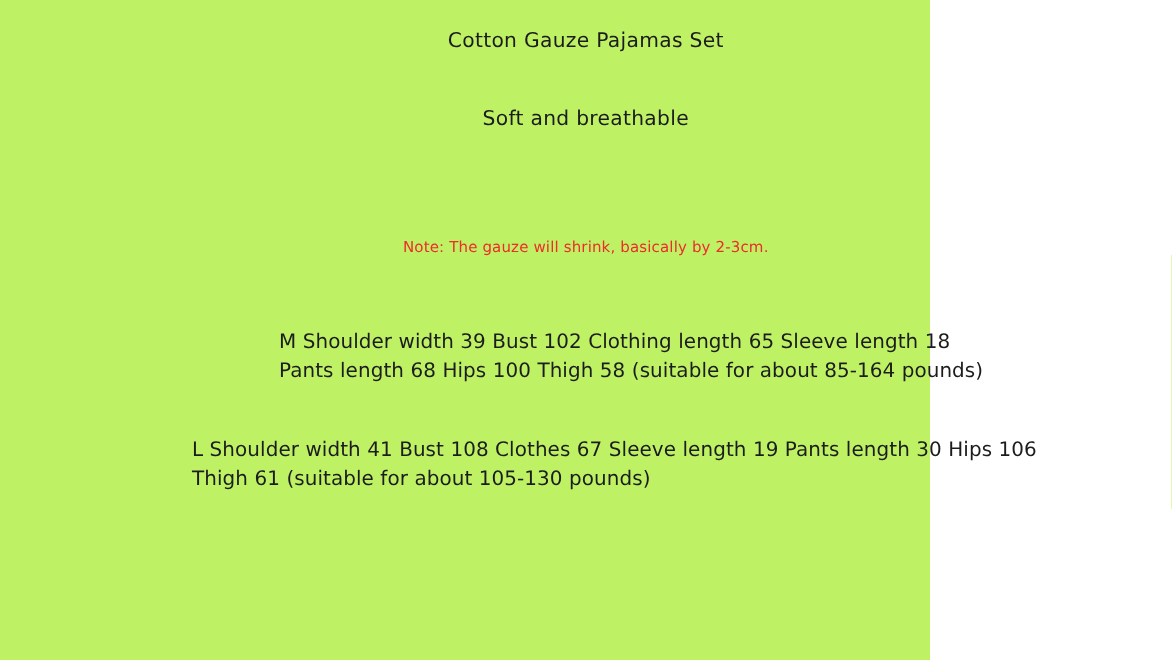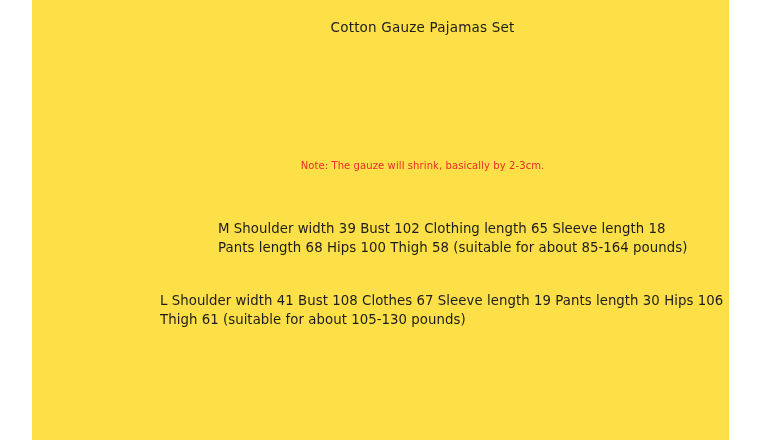--- a/index.html
+++ b/index.html
@@ -9,24 +9,23 @@
   body {
     width: 781px;
     height: 440px;
     background: #ffffff;
     font-family: "DejaVu Sans", sans-serif;
     color: #1a1a1a;
     overflow: hidden;
   }
   .page {
     position: relative;
-    width: 697px;
+    width: 620px;
     height: 440px;
-    background: #fde047;
-    margin-left: 32px;
+    background: #bef264;
   }
   .title {
     position: absolute;
     left: 0;
     top: 19px;
     width: 781px;
     text-align: center;
     font-size: 13.5px;
     color: #1c1c1c;
     letter-spacing: 0.2px;
@@ -74,20 +73,21 @@
     width: 470px;
   }
 </style>
 </head>
 <body>
 
 <div class="page">
 
   <div class="title">Cotton Gauze Pajamas Set</div>
 
+  <div class="subtitle">Soft and breathable</div>
 
   <div class="note">Note: The gauze will shrink, basically by 2-3cm.</div>
 
   <div class="spec spec-m">M Shoulder width 39 Bust 102 Clothing length 65 Sleeve length 18 Pants length 68 Hips 100 Thigh 58 (suitable for about 85-164 pounds)</div>
 
   <div class="spec spec-l">L Shoulder width 41 Bust 108 Clothes 67 Sleeve length 19 Pants length 30 Hips 106 Thigh 61 (suitable for about 105-130 pounds)</div>
 
 
 </div>
 

